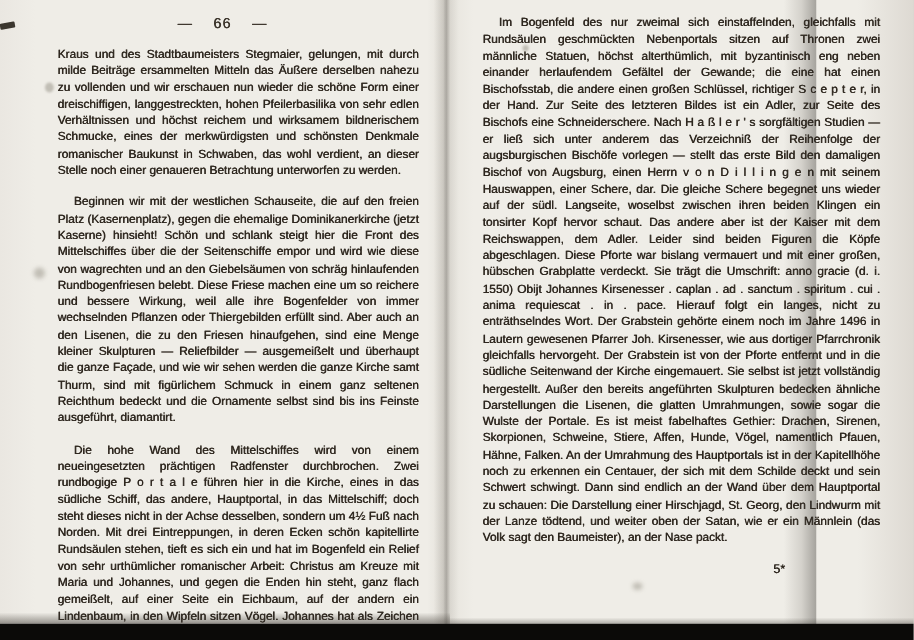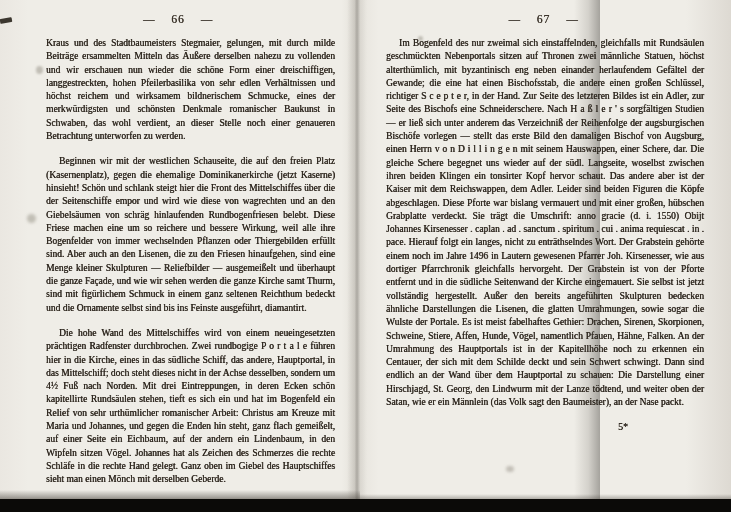--- a/index.html
+++ b/index.html
@@ -1,23 +1,23 @@
 <!DOCTYPE html>
 <html><head>
 <meta charset="utf-8">
 <style>
   html, body { margin: 0; padding: 0; }
   body {
     width: 731px; height: 512px; overflow: hidden;
     background: #d8d5cf;
   }
   .scan {
-    position: relative; width: 600px; height: 512px;
+    position: relative; width: 653px; height: 512px;
     background: linear-gradient(180deg, #eceae4 0%, #edebe5 60%, #e9e6e0 100%);
-    font-family: Liberation Serif, serif;
+    font-family: Liberation Sans, sans-serif;
     color: #2b241c;
   }
   .page { position: absolute; top: 0; }
   .page-left  { left: 0;     width: 356px; height: 498px;
     background: linear-gradient(90deg, #eae7e1 0%, #efede7 8%, #efede7 96%, #e3e0d9 100%); }
   .page-right { left: 356px; width: 375px; height: 502px;
     background: linear-gradient(90deg, #e6e3dc 0%, #efede7 6%, #efede7 88%, #ddd9d2 100%); }
 
   .page-header {
     text-align: center; font-size: 11.5px; letter-spacing: 1px;
@@ -82,21 +82,20 @@
   <div class="page page-left">
     <div class="page-header">— 66 —</div>
     <div class="page-text">
       <p class="para">Kraus und des Stadtbaumeisters Stegmaier, gelungen, mit durch milde Beiträge ersammelten Mitteln das Äußere derselben nahezu zu vollenden und wir erschauen nun wieder die schöne Form einer dreischiffigen, langgestreckten, hohen Pfeilerbasilika von sehr edlen Verhältnissen und höchst reichem und wirksamem bildnerischem Schmucke, eines der merkwürdigsten und schönsten Denkmale romanischer Baukunst in Schwaben, das wohl verdient, an dieser Stelle noch einer genaueren Betrachtung unterworfen zu werden.</p>
       <p class="para indent">Beginnen wir mit der westlichen Schauseite, die auf den freien Platz (Kasernenplatz), gegen die ehemalige Dominikanerkirche (jetzt Kaserne) hinsieht! Schön und schlank steigt hier die Front des Mittelschiffes über die der Seitenschiffe empor und wird wie diese von wagrechten und an den Giebelsäumen von schräg hinlaufenden Rundbogenfriesen belebt. Diese Friese machen eine um so reichere und bessere Wirkung, weil alle ihre Bogenfelder von immer wechselnden Pflanzen oder Thiergebilden erfüllt sind. Aber auch an den Lisenen, die zu den Friesen hinaufgehen, sind eine Menge kleiner Skulpturen — Reliefbilder — ausgemeißelt und überhaupt die ganze Façade, und wie wir sehen werden die ganze Kirche samt Thurm, sind mit figürlichem Schmuck in einem ganz seltenen Reichthum bedeckt und die Ornamente selbst sind bis ins Feinste ausgeführt, diamantirt.</p>
       <p class="para indent">Die hohe Wand des Mittelschiffes wird von einem neueingesetzten prächtigen Radfenster durchbrochen. Zwei rundbogige P o r t a l e führen hier in die Kirche, eines in das südliche Schiff, das andere, Hauptportal, in das Mittelschiff; doch steht dieses nicht in der Achse desselben, sondern um 4½ Fuß nach Norden. Mit drei Eintreppungen, in deren Ecken schön kapitellirte Rundsäulen stehen, tieft es sich ein und hat im Bogenfeld ein Relief von sehr urthümlicher romanischer Arbeit: Christus am Kreuze mit Maria und Johannes, und gegen die Enden hin steht, ganz flach gemeißelt, auf einer Seite ein Eichbaum, auf der andern ein Lindenbaum, in den Wipfeln sitzen Vögel. Johannes hat als Zeichen des Schmerzes die rechte Schläfe in die rechte Hand gelegt. Ganz oben im Giebel des Hauptschiffes sieht man einen Mönch mit derselben Geberde.</p>
     </div>
   </div>
 
   <div class="page page-right">
-    <div class="page-header">— 67 —</div>
     <div class="page-text">
       <p class="para indent">Im Bogenfeld des nur zweimal sich einstaffelnden, gleichfalls mit Rundsäulen geschmückten Nebenportals sitzen auf Thronen zwei männliche Statuen, höchst alterthümlich, mit byzantinisch eng neben einander herlaufendem Gefältel der Gewande; die eine hat einen Bischofsstab, die andere einen großen Schlüssel, richtiger S c e p t e r, in der Hand. Zur Seite des letzteren Bildes ist ein Adler, zur Seite des Bischofs eine Schneiderschere. Nach H a ß l e r ' s sorgfältigen Studien — er ließ sich unter anderem das Verzeichniß der Reihenfolge der augsburgischen Bischöfe vorlegen — stellt das erste Bild den damaligen Bischof von Augsburg, einen Herrn v o n  D i l l i n g e n mit seinem Hauswappen, einer Schere, dar. Die gleiche Schere begegnet uns wieder auf der südl. Langseite, woselbst zwischen ihren beiden Klingen ein tonsirter Kopf hervor schaut. Das andere aber ist der Kaiser mit dem Reichswappen, dem Adler. Leider sind beiden Figuren die Köpfe abgeschlagen. Diese Pforte war bislang vermauert und mit einer großen, hübschen Grabplatte verdeckt. Sie trägt die Umschrift: anno gracie (d. i. 1550) Obijt Johannes Kirsenesser . caplan . ad . sanctum . spiritum . cui . anima requiescat . in . pace. Hierauf folgt ein langes, nicht zu enträthselndes Wort. Der Grabstein gehörte einem noch im Jahre 1496 in Lautern gewesenen Pfarrer Joh. Kirsenesser, wie aus dortiger Pfarrchronik gleichfalls hervorgeht. Der Grabstein ist von der Pforte entfernt und in die südliche Seitenwand der Kirche eingemauert. Sie selbst ist jetzt vollständig hergestellt. Außer den bereits angeführten Skulpturen bedecken ähnliche Darstellungen die Lisenen, die glatten Umrahmungen, sowie sogar die Wulste der Portale. Es ist meist fabelhaftes Gethier: Drachen, Sirenen, Skorpionen, Schweine, Stiere, Affen, Hunde, Vögel, namentlich Pfauen, Hähne, Falken. An der Umrahmung des Hauptportals ist in der Kapitellhöhe noch zu erkennen ein Centauer, der sich mit dem Schilde deckt und sein Schwert schwingt. Dann sind endlich an der Wand über dem Hauptportal zu schauen: Die Darstellung einer Hirschjagd, St. Georg, den Lindwurm mit der Lanze tödtend, und weiter oben der Satan, wie er ein Männlein (das Volk sagt den Baumeister), an der Nase packt.</p>
       <div class="signature">5*</div>
     </div>
   </div>
 
   <div class="gutter"></div>
   <div class="right-vignette"></div>
   <div class="bottom-shadow"></div>
   <div class="bottom-shadow-right"></div>

